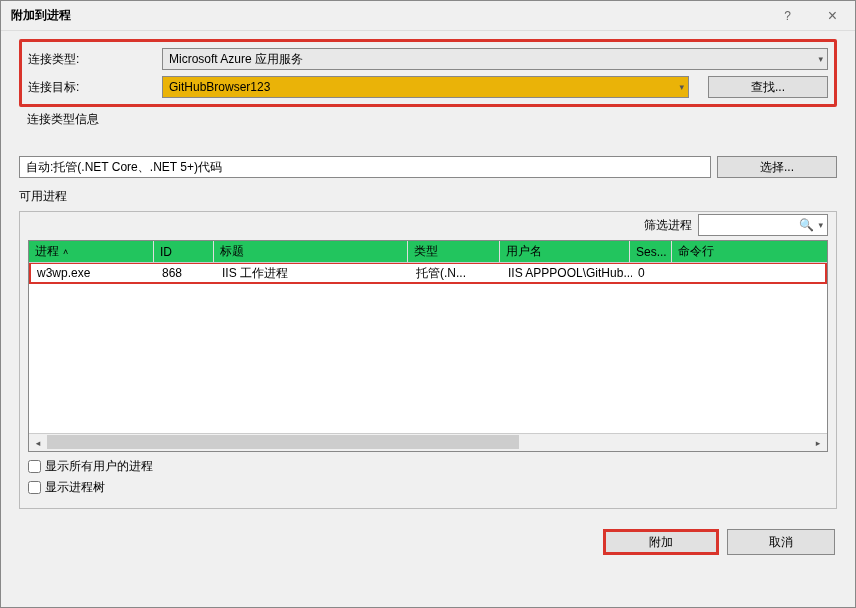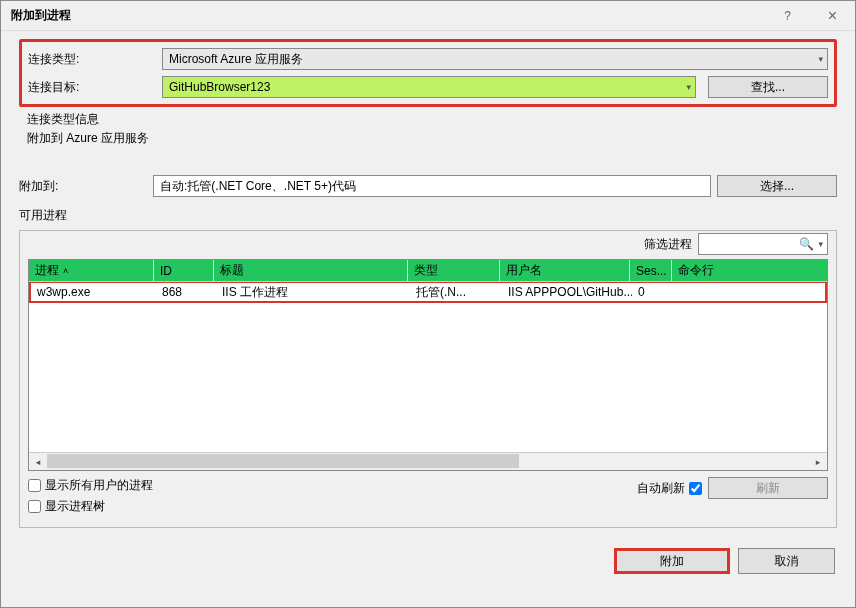--- a/index.html
+++ b/index.html
@@ -7,24 +7,24 @@
 .window { width: 856px; height: 608px; background: #f0f0f0; border: 1px solid #888; position: relative; }
 .titlebar { height: 30px; display: flex; align-items: center; padding-left: 10px; border-bottom: 1px solid #ddd; }
 .titlebar-text { flex: 1; font-weight: bold; }
 .titlebar-btns { display: flex; }
 .titlebar-btn { width: 45px; height: 30px; display: flex; align-items: center; justify-content: center; color: #666; }
 .content { padding: 8px 18px 12px 18px; }
 .red-box { border: 3px solid #d9342b; border-radius: 2px; padding: 6px 6px; margin-bottom: 4px; }
 .row { display: flex; align-items: center; margin-bottom: 6px; }
 .label { width: 134px; }
 .dropdown { flex: 1; height: 22px; border: 1px solid #888; background: #e8e8e8; display: flex; align-items: center; padding: 0 6px; position: relative; }
-.dropdown-white { background: #bef264; }
+.dropdown-white { background: #eab308; }
 .dropdown-arrow { position: absolute; right: 4px; top: 50%; transform: translateY(-50%); font-size: 9px; color: #555; }
 .btn { height: 22px; border: 1px solid #888; background: #e1e1e1; display: flex; align-items: center; justify-content: center; cursor: pointer; }
-.btn-find { width: 120px; margin-left: 12px; }
+.btn-find { width: 120px; margin-left: 19px; }
 .info-block { margin: 4px 0 8px 8px; }
 .info-block div { margin-bottom: 2px; }
 .attach-row { display: flex; align-items: center; margin: 28px 0 10px 0; }
 .attach-field { flex: 1; height: 22px; border: 1px solid #888; background: #fff; display: flex; align-items: center; padding: 0 6px; margin-right: 6px; }
 .btn-select { width: 120px; }
 .available-label { margin-bottom: 6px; }
 .proc-area { border: 1px solid #bbb; padding: 2px 8px 8px 8px; }
 .filter-row { display: flex; justify-content: flex-end; align-items: center; margin-bottom: 4px; }
 .filter-label { margin-right: 6px; }
 .filter-box { width: 130px; height: 22px; border: 1px solid #888; background: #fff; display: flex; align-items: center; justify-content: flex-end; padding: 0 4px; }
@@ -48,21 +48,21 @@
 .hscroll-thumb { position:absolute; left:0; top:1px; width:62%; height:14px; background:#cdcdcd; }
 .checks-row { display:flex; align-items:flex-start; justify-content:space-between; margin-top:6px; }
 .checks-left label { display:flex; align-items:center; margin-bottom:4px; }
 .checks-left input { margin-right:4px; }
 .checks-right { display:flex; align-items:center; gap:6px; }
 .chk-inline { display:flex; align-items:center; }
 .chk-inline input { margin-left:4px; }
 .btn-refresh { width:120px; height:22px; color:#888; }
 .footer { display:flex; justify-content:flex-end; gap:8px; margin-top:20px; padding-right:2px; }
 .btn-attach { width:116px; height:26px; border:3px solid #d9342b; display:flex; align-items:center; justify-content:center; background:#e1e1e1; }
-.btn-cancel { width:97px; height:26px; border:1px solid #888; background:#e1e1e1; display:flex; align-items:center; justify-content:center; }
+.btn-cancel { width:108px; height:26px; border:1px solid #888; background:#e1e1e1; display:flex; align-items:center; justify-content:center; }
 </style>
 </head>
 <body>
 
 <div class="window">
   <div class="titlebar">
     <span class="titlebar-text">附加到进程</span>
     <div class="titlebar-btns">
       <div class="titlebar-btn">
           <span>?</span>
@@ -89,25 +89,23 @@
           <span class="dropdown-arrow">▾</span>
         </div>
         <div class="btn btn-find">
             <span>查找...</span>
           </div>
       </div>
     </div>
 
     <div class="info-block">
       <div>连接类型信息</div>
-      <div>附加到 Azure 应用服务</div>
     </div>
 
     <div class="attach-row">
-      <div class="label">附加到:</div>
       <div class="attach-field">
           <span>自动:托管(.NET Core、.NET 5+)代码</span>
         </div>
       <div class="btn btn-select">
           <span>选择...</span>
         </div>
     </div>
 
     <div class="available-label">可用进程</div>
 
@@ -168,29 +166,20 @@
         <div class="checks-left">
           <label>
               <input type="checkbox" style="">
               <span>显示所有用户的进程</span>
             </label>
           <label>
               <input type="checkbox" style="">
               <span>显示进程树</span>
             </label>
         </div>
-        <div class="checks-right">
-          <div class="chk-inline">
-              <span>自动刷新</span>
-              <input type="checkbox" checked="" style="">
-            </div>
-          <div class="btn btn-refresh">
-              <span>刷新</span>
-            </div>
-        </div>
       </div>
     </div>
 
     <div class="footer">
       <div class="btn-attach">
           <span>附加</span>
         </div>
       <div class="btn-cancel">
           <span>取消</span>
         </div>

